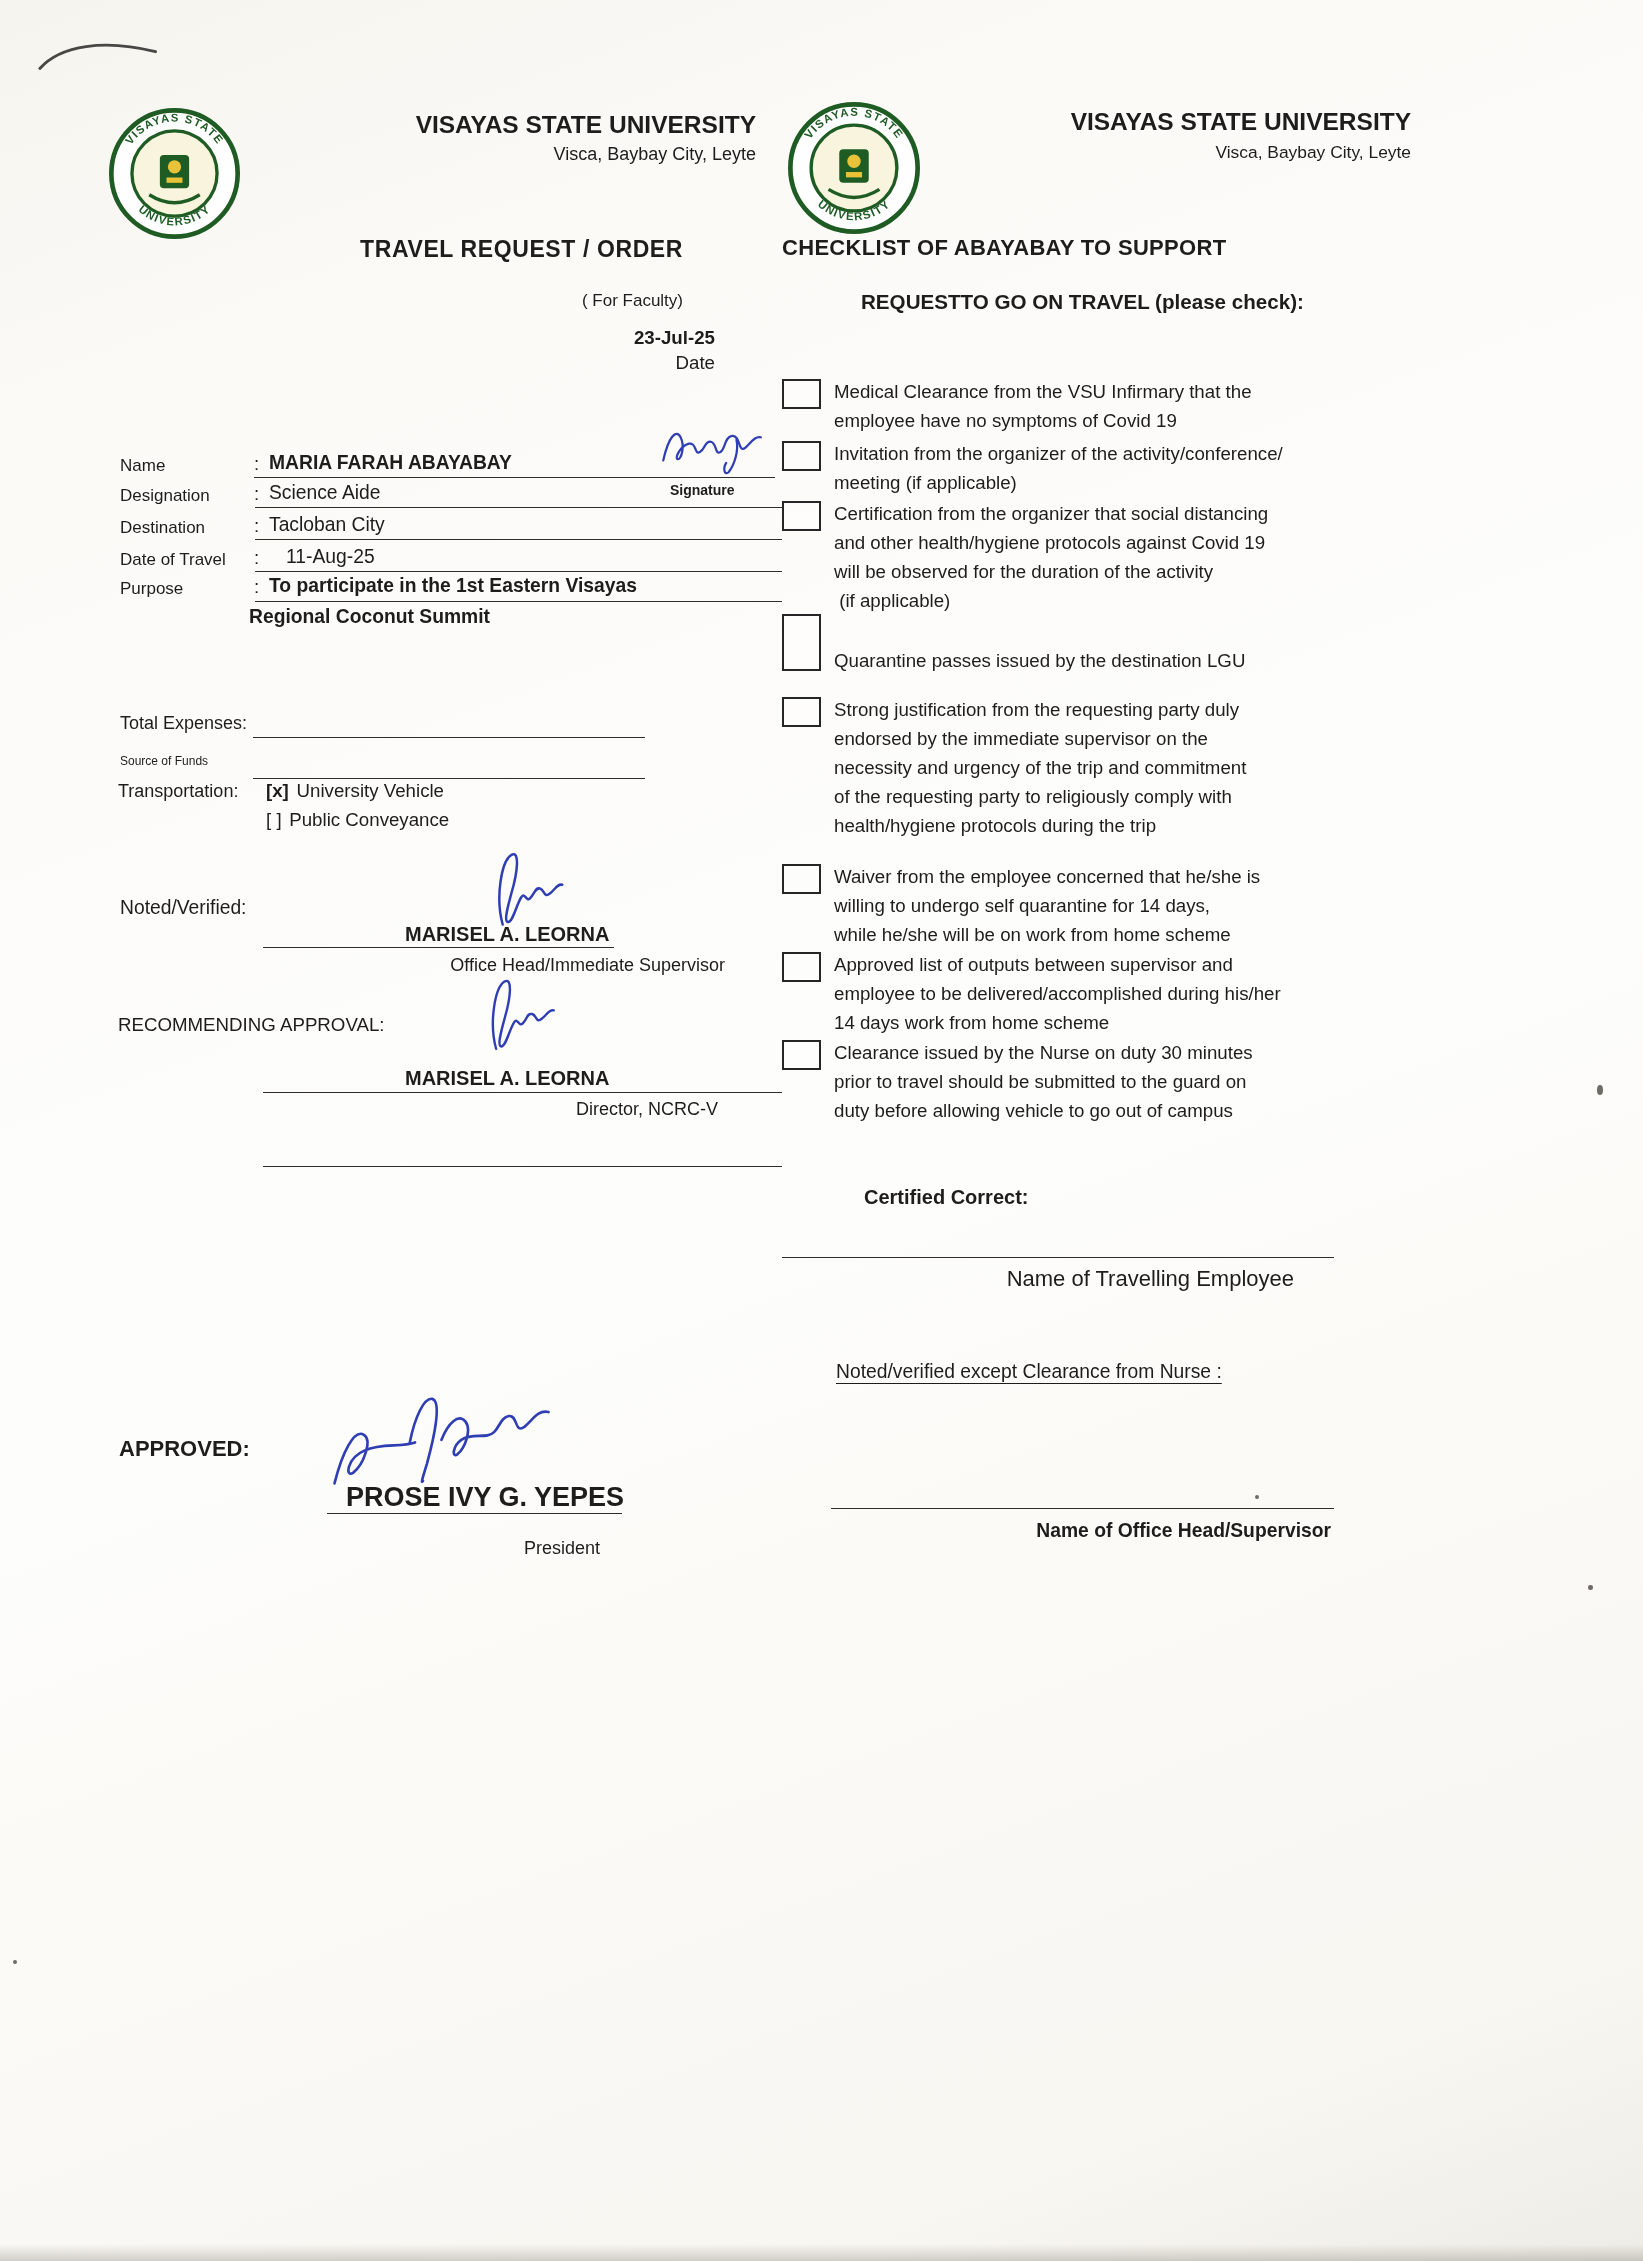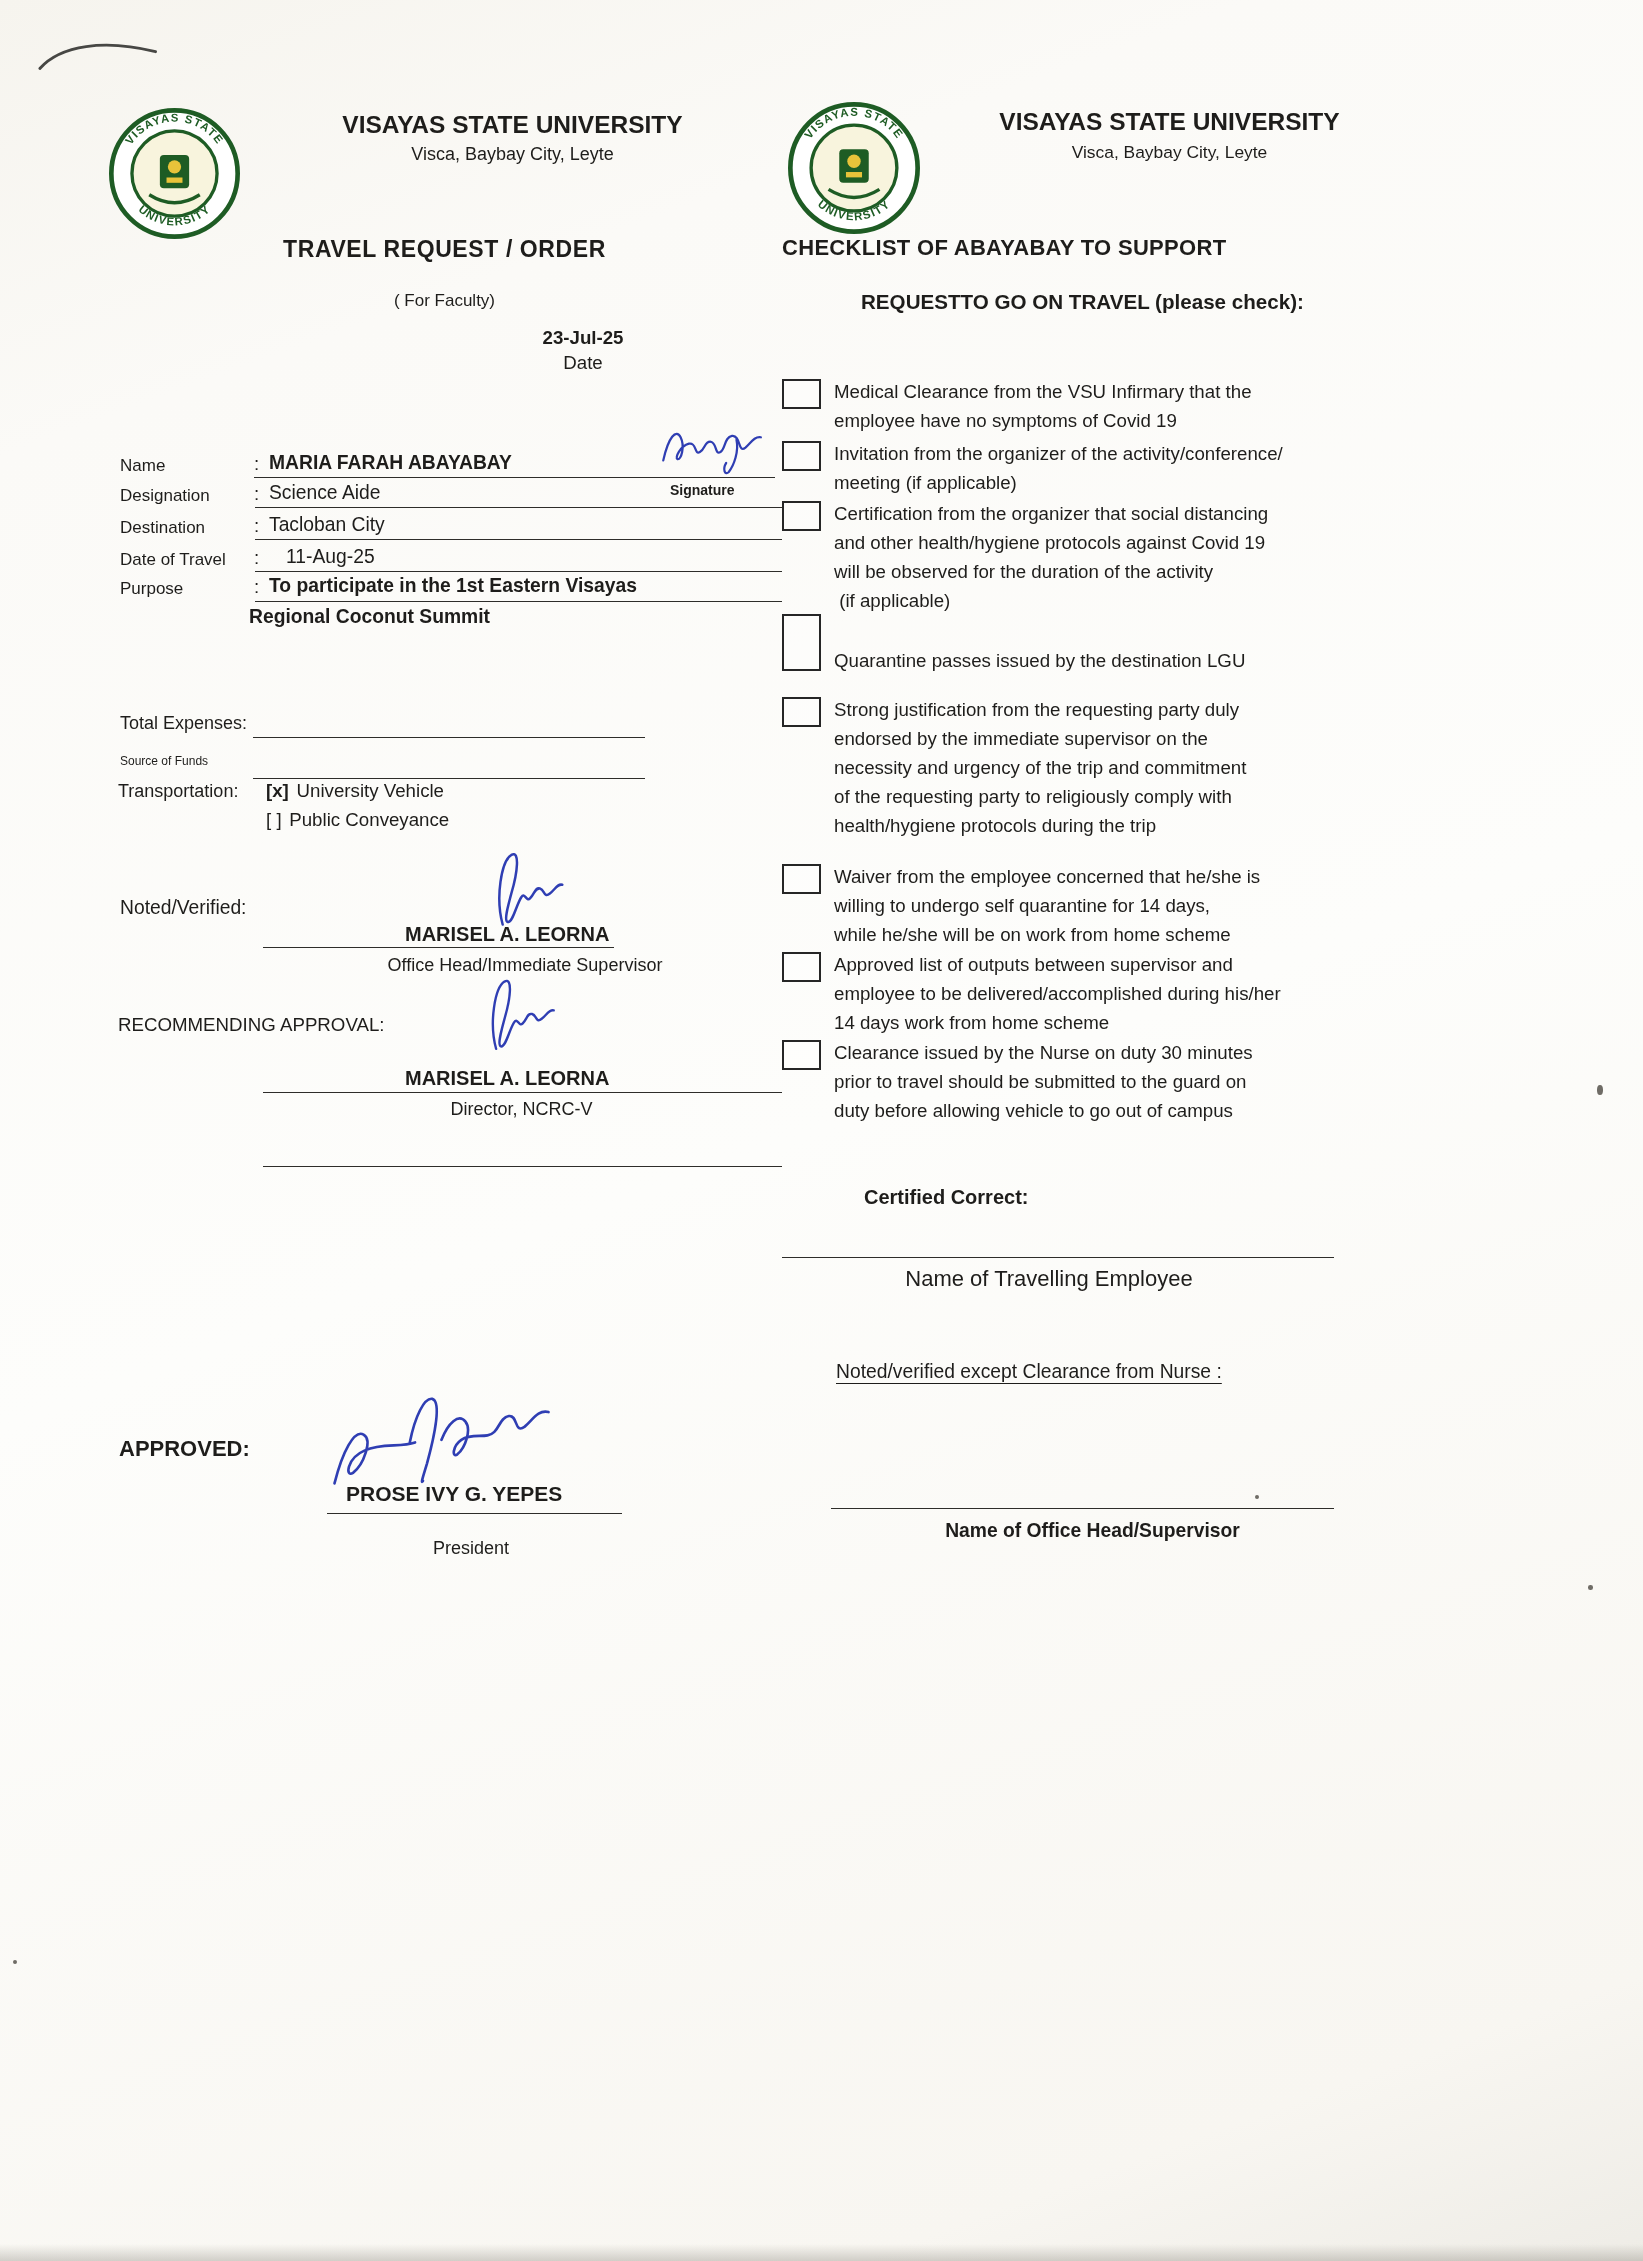--- a/index.html
+++ b/index.html
@@ -4,21 +4,21 @@
 <style>
   *{margin:0;padding:0;box-sizing:border-box}
   html,body{width:1643px;height:2261px}
   body{background:#e9e7e2;font-family:"Liberation Sans","DejaVu Sans",sans-serif}
   .page{position:relative;width:1643px;height:2261px;overflow:hidden;color:var(--ink,#1e1d1b);
         background:linear-gradient(160deg,#f6f4ee 0%,#fbfaf7 16%,#fdfdfb 50%,#f8f6f1 90%,#eeece6 100%)}
   .page::after{content:"";position:absolute;left:0;right:0;bottom:0;height:17px;
         background:linear-gradient(180deg,rgba(0,0,0,0),rgba(105,100,90,0.28))}
   .abs{position:absolute}
   .b{font-weight:bold}
-  .ctr{text-align:center}
+  .ctr{text-align:right}
   .rule{position:absolute;border-top:1.9px solid #2e2d2a;height:0}
   .sig{position:absolute}
   .sig path{fill:none;stroke:var(--pen,#2f3eb3);stroke-linecap:round;stroke-linejoin:round}
   .seal{position:absolute}
   
   .f-label{position:absolute;left:120px;font-size:17px;top:3.9px}
   .f-colon{position:absolute;left:254px;font-size:18.7px;top:1.3px}
   .f-value{position:absolute;left:269px;font-size:19.3px;top:0}
   .f-rule{position:absolute;border-top:1.9px solid #2e2d2a;height:0}
   
@@ -142,21 +142,21 @@
   <div class="abs ctr" style="left:325px;top:1099px;width:393px;font-size:18px">Director, NCRC-V</div>
 
   <div class="rule" style="left:263px;top:1166px;width:519px"></div>
 
   <div class="abs b" style="left:119px;top:1436px;font-size:22px">APPROVED:</div>
   <svg class="sig" style="left:316px;top:1379px" width="251" height="119" viewBox="0 0 380 180">
     <path d="M28,158 C40,110 58,76 72,84 C86,92 72,130 56,142 C44,150 46,120 74,108 C100,96 128,104 150,96" stroke-width="4"></path>
     <path d="M142,96 C150,56 164,28 176,30 C190,34 180,84 168,128 C162,148 158,160 162,154" stroke-width="4"></path>
     <path d="M190,92 C200,66 216,52 226,64 C236,76 226,104 214,114 C206,120 206,102 220,92 C238,80 258,92 270,80 C278,72 280,58 292,56 C306,54 300,84 316,72 C328,62 336,46 352,50" stroke-width="4"></path>
   </svg>
-  <div class="abs b" style="left:346px;top:1482px;font-size:21px">PROSE IVY G. YEPES</div>
+  <div class="abs b" style="left:346px;top:1482px;font-size:27px">PROSE IVY G. YEPES</div>
   <div class="rule" style="left:327px;top:1513px;width:295px"></div>
   <div class="abs ctr" style="left:342px;top:1538px;width:258px;font-size:18px">President</div>
 
   <svg class="seal" style="left:787px;top:101px" width="134" height="134" viewBox="0 0 200 200">
     <circle cx="100" cy="100" r="95" fill="#ffffff" stroke="var(--seal,#1e5c24)" stroke-width="7"></circle>
     <circle cx="100" cy="100" r="64" fill="#f8f4dd" stroke="var(--seal,#1e5c24)" stroke-width="5"></circle>
     <path id="sealArcTopR" d="M 22,100 A 78,78 0 0 1 178,100" fill="none"></path>
     <path id="sealArcBotR" d="M 22,100 A 78,78 0 0 0 178,100" fill="none"></path>
     <text font-size="17" font-weight="bold" letter-spacing="2" fill="var(--seal,#1e5c24)">
       <textPath href="#sealArcTopR" startOffset="50%" text-anchor="middle">VISAYAS STATE</textPath>

